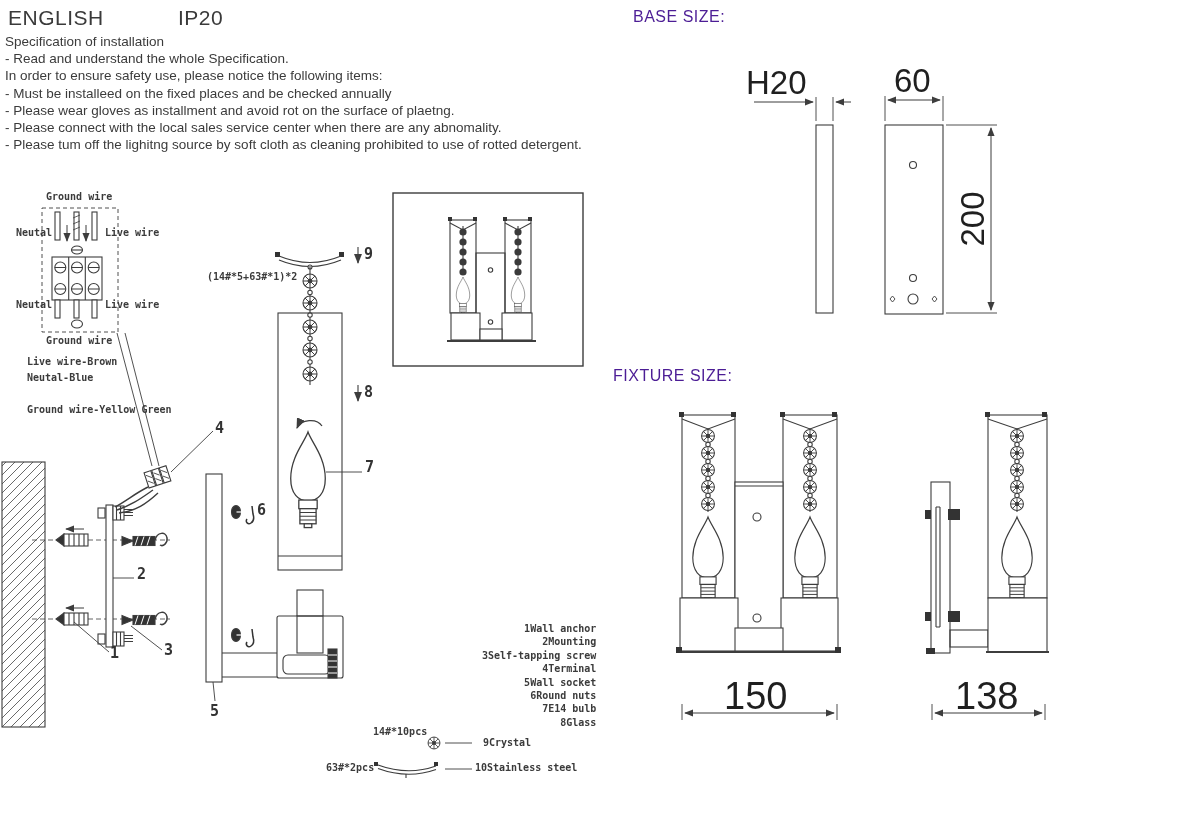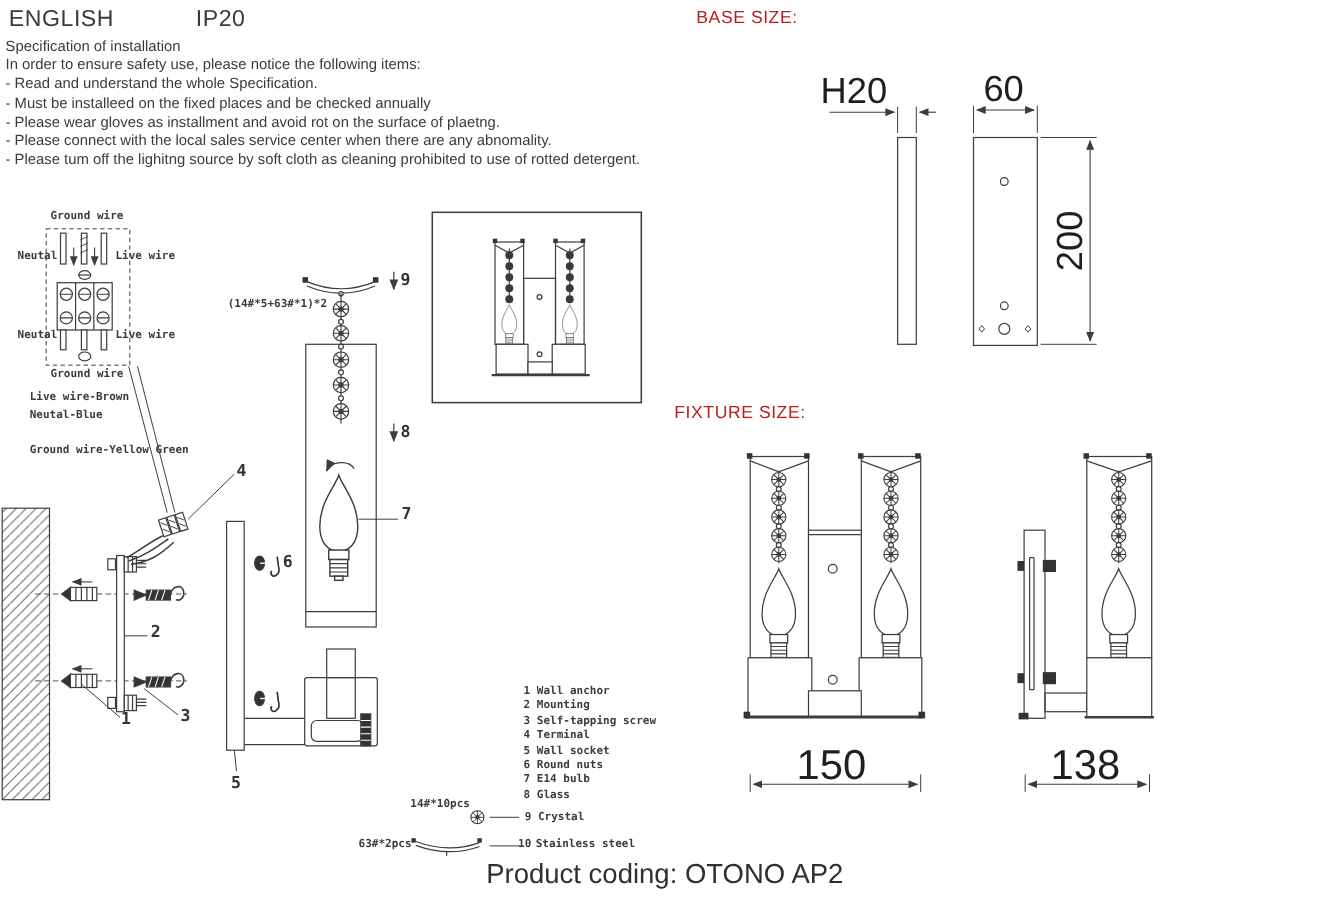--- a/index.html
+++ b/index.html
@@ -1,24 +1,24 @@
 <!DOCTYPE html>
 <html><head>
 <meta charset="utf-8">
 <style>
   html,body{margin:0;padding:0;background:#fff;}
   #sheet{position:relative;width:1052px;height:828px;background:#fff;overflow:hidden;
          font-family:"Liberation Sans",sans-serif;color:#2b2b2b;}
   svg.drawing{position:absolute;left:0;top:0;}
   .t{position:absolute;white-space:nowrap;}
   .h1{font-size:21px;color:#3a3a3a;letter-spacing:.5px;}
-  .h2{font-size:16px;color:#b91c1c;letter-spacing:.5px;text-align:right;}
+  .h2{font-size:16px;color:#4c1d95;letter-spacing:.5px;text-align:right;}
   .spec{font-size:13.5px;color:#3b3b3b;}
   .spec div{height:17.2px;line-height:17.2px;}
-  .mono{font-family:"DejaVu Sans Mono",monospace;font-weight:bold;font-size:10px;color:#3b3b3b;}
+  .mono{font-family:"DejaVu Sans Mono",monospace;font-weight:bold;font-size:10px;color:#3b3b3b;text-align:right;}
   .callout{font-family:"DejaVu Sans Mono",monospace;font-weight:bold;font-size:15px;color:#333;}
   .dim{font-size:33px;color:#1f1f1f;}
   .dimL{font-size:38px;color:#1f1f1f;}
   .rot{transform:rotate(-90deg);text-align:center;}
   .coding{font-size:25px;color:#2f2f2f;}
   .prow{height:13.4px;line-height:13.4px;}
   .pnum{display:inline-block;width:12px;}
   .pnum2{display:inline-block;width:16px;}
 </style>
 </head>
@@ -345,22 +345,22 @@
       </g>
     </g>
   </svg>
 
   <span class="t h1" style="left:8px;top:6px">ENGLISH</span>
   <span class="t h1" style="left:178px;top:6px">IP20</span>
   <span class="t h2" style="left:633px;top:8px">BASE SIZE:</span>
 
   <div class="t spec" style="left:5px;top:33px">
     <div>Specification of installation</div>
+    <div>- Read and understand the whole Specification.</div>
     <div>In order to ensure safety use, please notice the following items:</div>
-    <div>- Read and understand the whole Specification.</div>
     <div>- Must be installeed on the fixed places and be checked annually</div>
     <div>- Please wear gloves as installment and avoid rot on the surface of plaetng.</div>
     <div>- Please connect with the local sales service center when there are any abnomality.</div>
     <div>- Please tum off the lighitng source by soft cloth as cleaning prohibited to use of rotted detergent.</div>
   </div>
 
   <span class="t mono" style="left:46px;top:191px">Ground wire</span>
   <span class="t mono" style="left:16px;top:227px">Neutal</span>
   <span class="t mono" style="left:105px;top:227px">Live wire</span>
   <span class="t mono" style="left:16px;top:299px">Neutal</span>
@@ -402,14 +402,13 @@
   </div>
 
   <span class="t dim" style="left:746px;top:64px">H20</span>
   <span class="t dim" style="left:894px;top:62px">60</span>
   <span class="t dim rot" style="left:943px;top:200px;width:60px">200</span>
   <span class="t h2" style="left:613px;top:367px">FIXTURE SIZE:</span>
   <span class="t dimL" style="left:724px;top:675px">150</span>
   <span class="t dimL" style="left:955px;top:675px">138</span>
   <span class="t dimL rot" style="left:1070px;top:512px;width:100px">H276</span>
 
-  <span class="t coding" style="left:442px;top:781px">Product coding: OTONO AP2</span>
 </div>
 
 </body></html>

